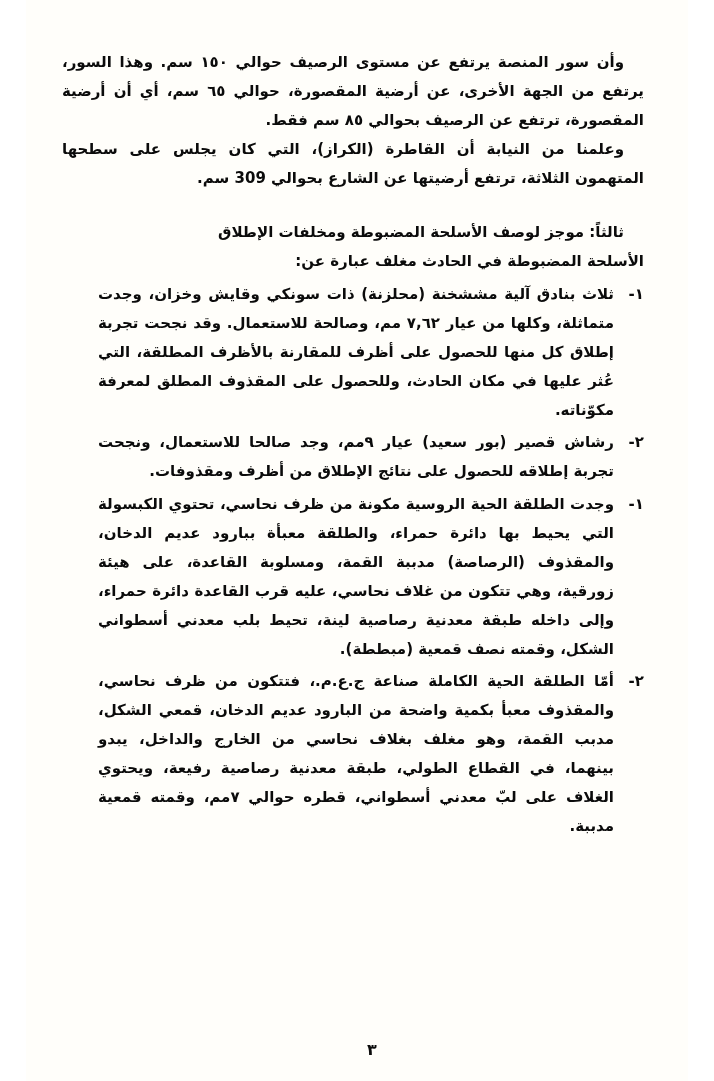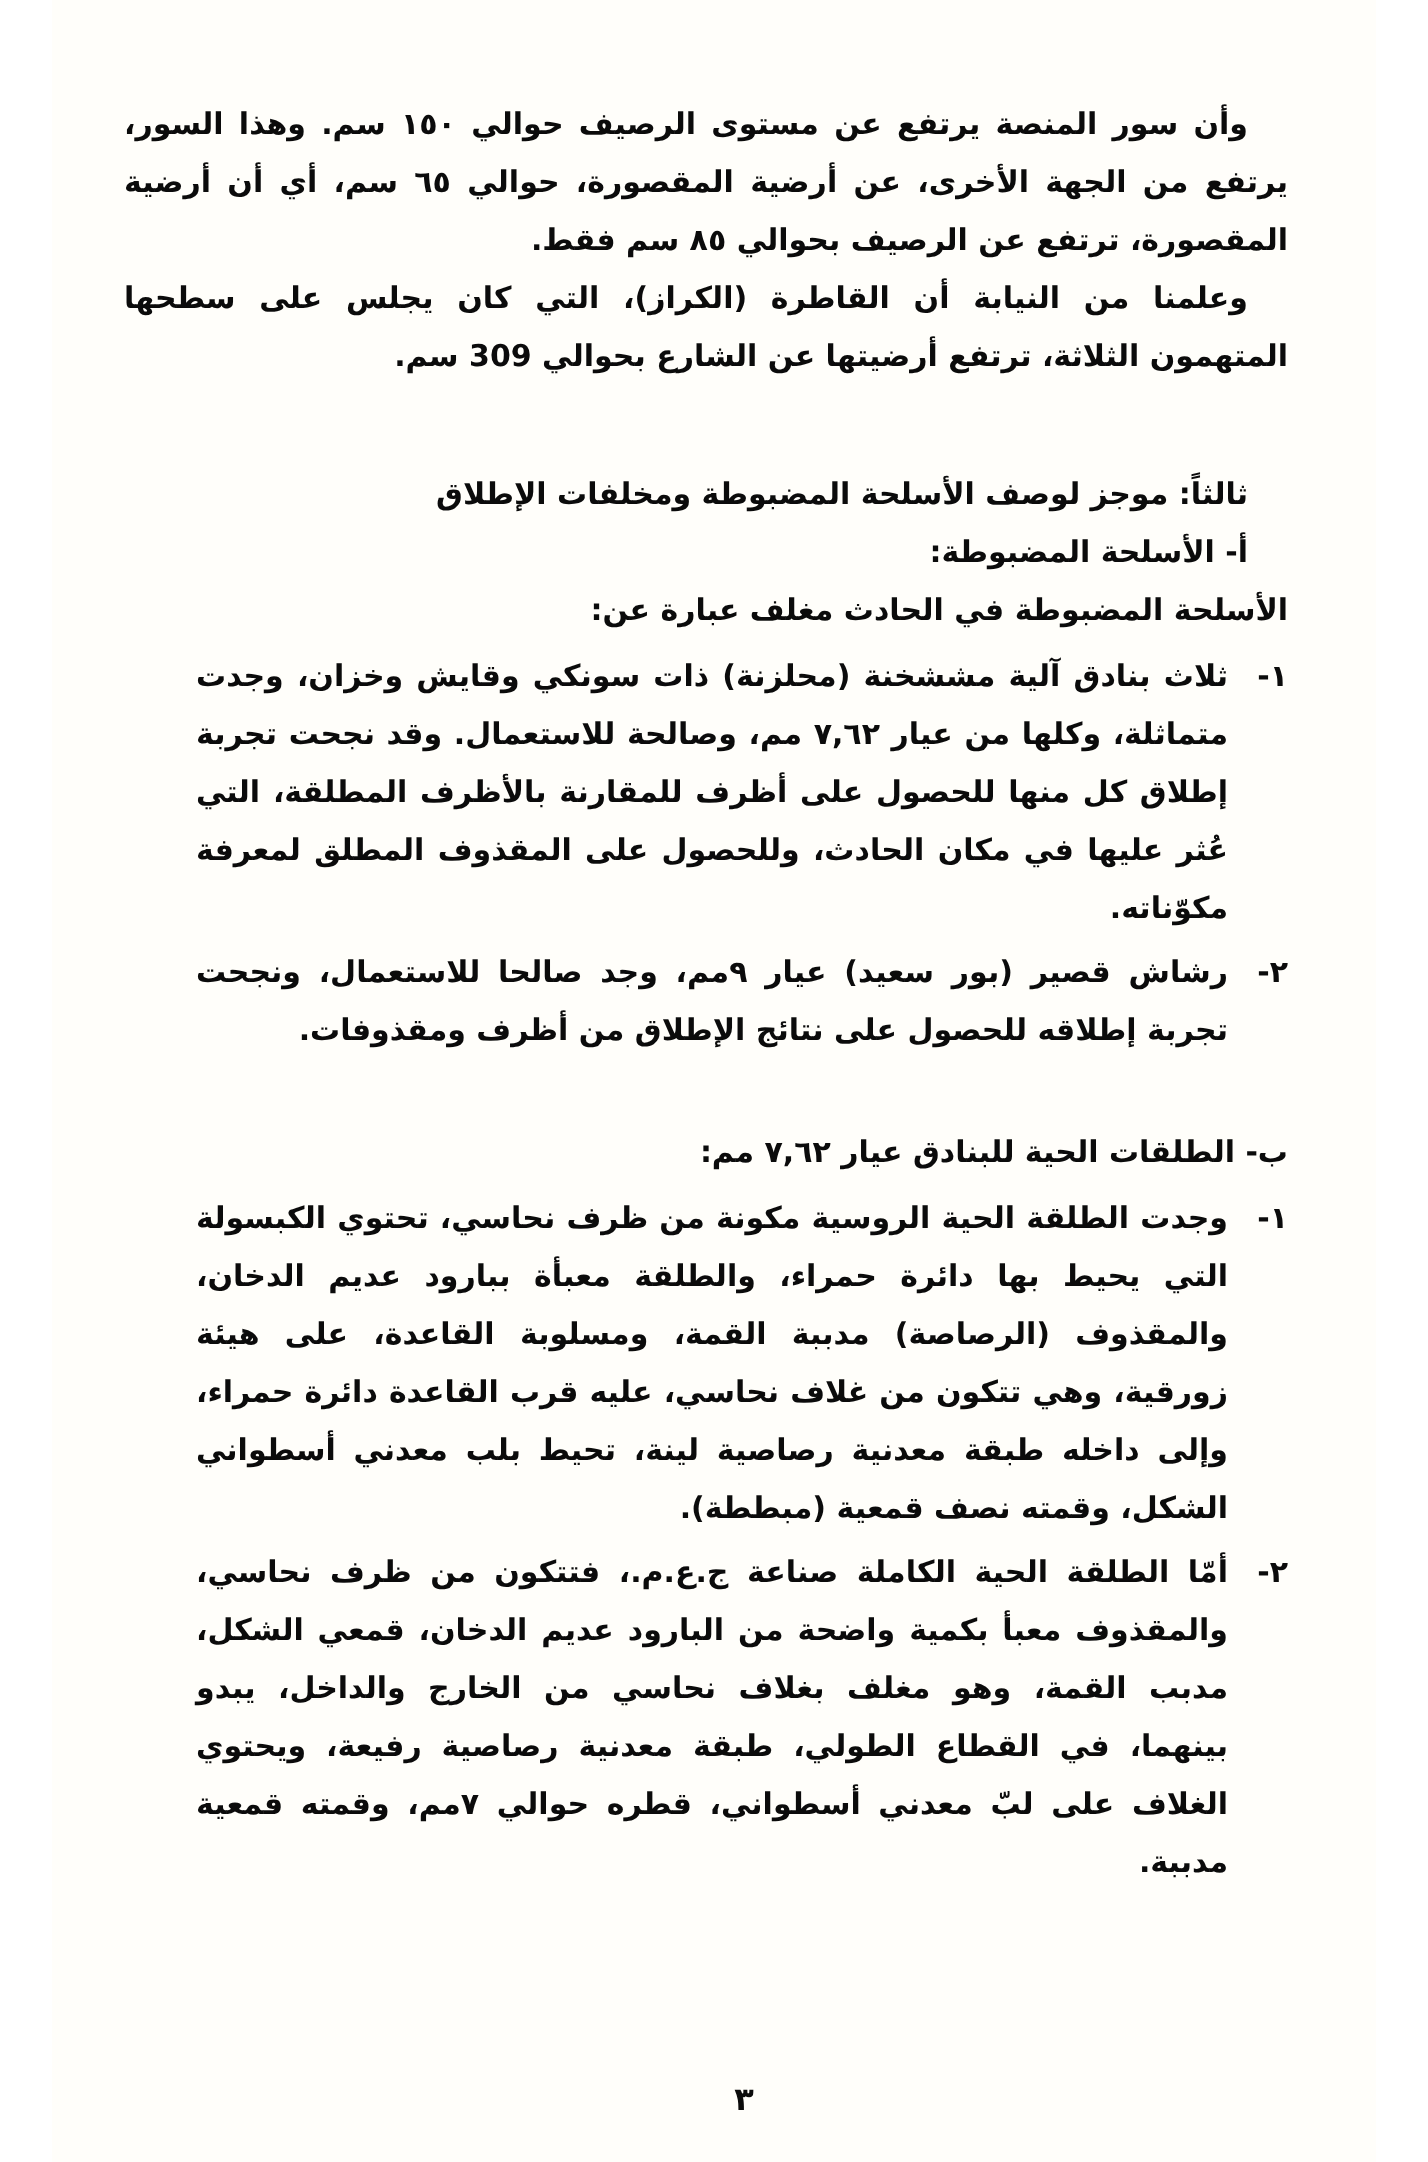--- a/index.html
+++ b/index.html
@@ -28,21 +28,21 @@
     line-height: 29px;
   }
 
   .para {
     margin: 0;
     text-align: justify;
   }
   .first-indent { text-indent: 20px; }
 
   .heading { margin: 0; }
-  .h-third { margin-top: 40px; text-indent: 20px; }
+  .h-third { margin-top: 25px; text-indent: 20px; }
   .h-a { text-indent: 20px; }
   .h-b { margin-top: 32px; }
 
   .list { margin-top: 4px; }
   .list-item { display: flex; margin-top: 3px; }
   .item-num { flex: 0 0 30px; }
   .item-text { flex: 1; text-align: justify; margin-left: 36px; }
 
   .para-b { margin-top: 2px; }
 
@@ -62,36 +62,34 @@
 
 <div class="page">
   <div class="content">
 
     <p class="para first-indent">وأن سور المنصة يرتفع عن مستوى الرصيف حوالي ١٥٠ سم. وهذا السور، يرتفع من الجهة الأخرى، عن أرضية المقصورة، حوالي ٦٥ سم، أي أن أرضية المقصورة، ترتفع عن الرصيف بحوالي ٨٥ سم فقط.</p>
 
     <p class="para first-indent">وعلمنا من النيابة أن القاطرة (الكراز)، التي كان يجلس على سطحها المتهمون الثلاثة، ترتفع أرضيتها عن الشارع بحوالي 309 سم.</p>
 
     <p class="heading h-third">ثالثاً: موجز لوصف الأسلحة المضبوطة ومخلفات الإطلاق</p>
 
-    <p class="heading h-a">أ- الأسلحة المضبوطة:</p>
 
     <p class="para">الأسلحة المضبوطة في الحادث مغلف عبارة عن:</p>
 
     <div class="list">
       <div class="list-item">
         <span class="item-num">١-</span>
         <span class="item-text">ثلاث بنادق آلية مششخنة (محلزنة) ذات سونكي وقايش وخزان، وجدت متماثلة، وكلها من عيار ٧,٦٢ مم، وصالحة للاستعمال. وقد نجحت تجربة إطلاق كل منها للحصول على أظرف للمقارنة بالأظرف المطلقة، التي عُثر عليها في مكان الحادث، وللحصول على المقذوف المطلق لمعرفة مكوّناته.</span>
       </div>
       <div class="list-item">
         <span class="item-num">٢-</span>
         <span class="item-text">رشاش قصير (بور سعيد) عيار ٩مم، وجد صالحا للاستعمال، ونجحت تجربة إطلاقه للحصول على نتائج الإطلاق من أظرف ومقذوفات.</span>
       </div>
     </div>
 
-    <p class="heading h-b">ب- الطلقات الحية للبنادق عيار ٧,٦٢ مم:</p>
 
 
     <div class="list">
       <div class="list-item">
         <span class="item-num">١-</span>
         <span class="item-text">وجدت الطلقة الحية الروسية مكونة من ظرف نحاسي، تحتوي الكبسولة التي يحيط بها دائرة حمراء، والطلقة معبأة ببارود عديم الدخان، والمقذوف (الرصاصة) مدببة القمة، ومسلوبة القاعدة، على هيئة زورقية، وهي تتكون من غلاف نحاسي، عليه قرب القاعدة دائرة حمراء، وإلى داخله طبقة معدنية رصاصية لينة، تحيط بلب معدني أسطواني الشكل، وقمته نصف قمعية (مبططة).</span>
       </div>
       <div class="list-item">
         <span class="item-num">٢-</span>
         <span class="item-text">أمّا الطلقة الحية الكاملة صناعة ج.ع.م.، فتتكون من ظرف نحاسي، والمقذوف معبأ بكمية واضحة من البارود عديم الدخان، قمعي الشكل، مدبب القمة، وهو مغلف بغلاف نحاسي من الخارج والداخل، يبدو بينهما، في القطاع الطولي، طبقة معدنية رصاصية رفيعة، ويحتوي الغلاف على لبّ معدني أسطواني، قطره حوالي ٧مم، وقمته قمعية مدببة.</span>

